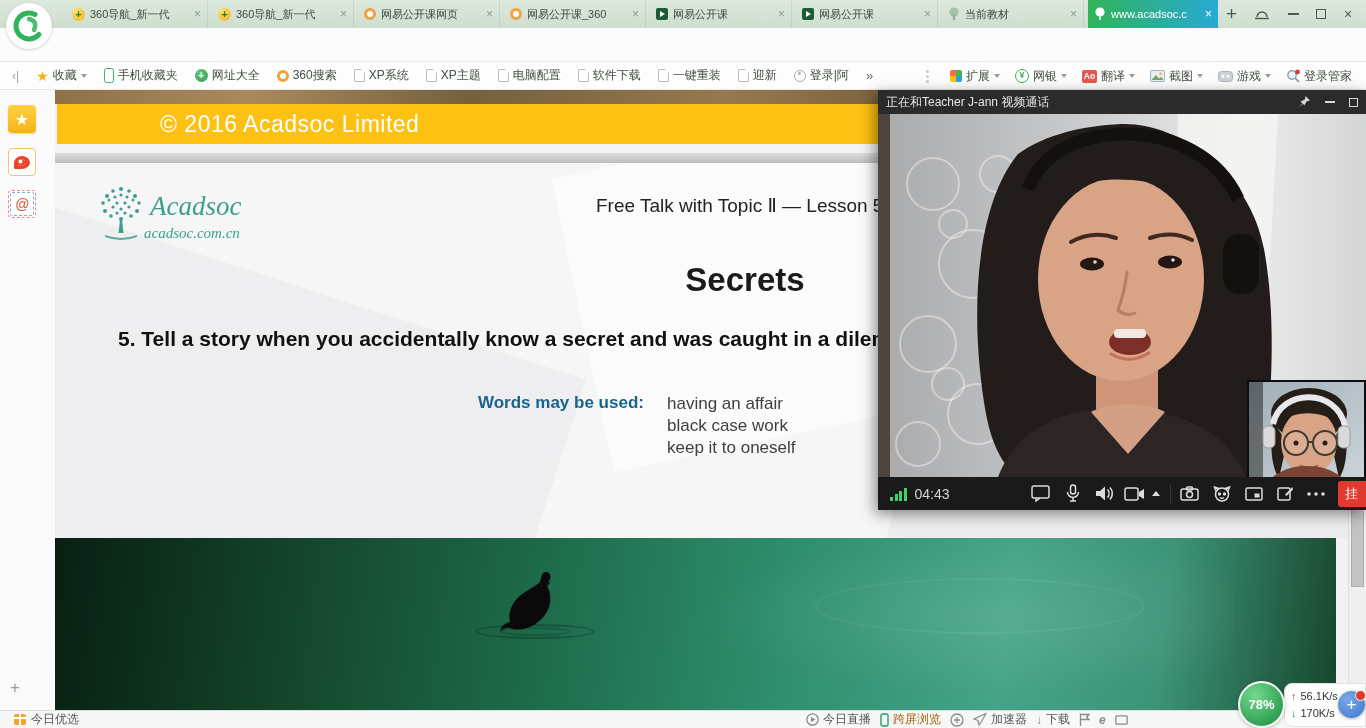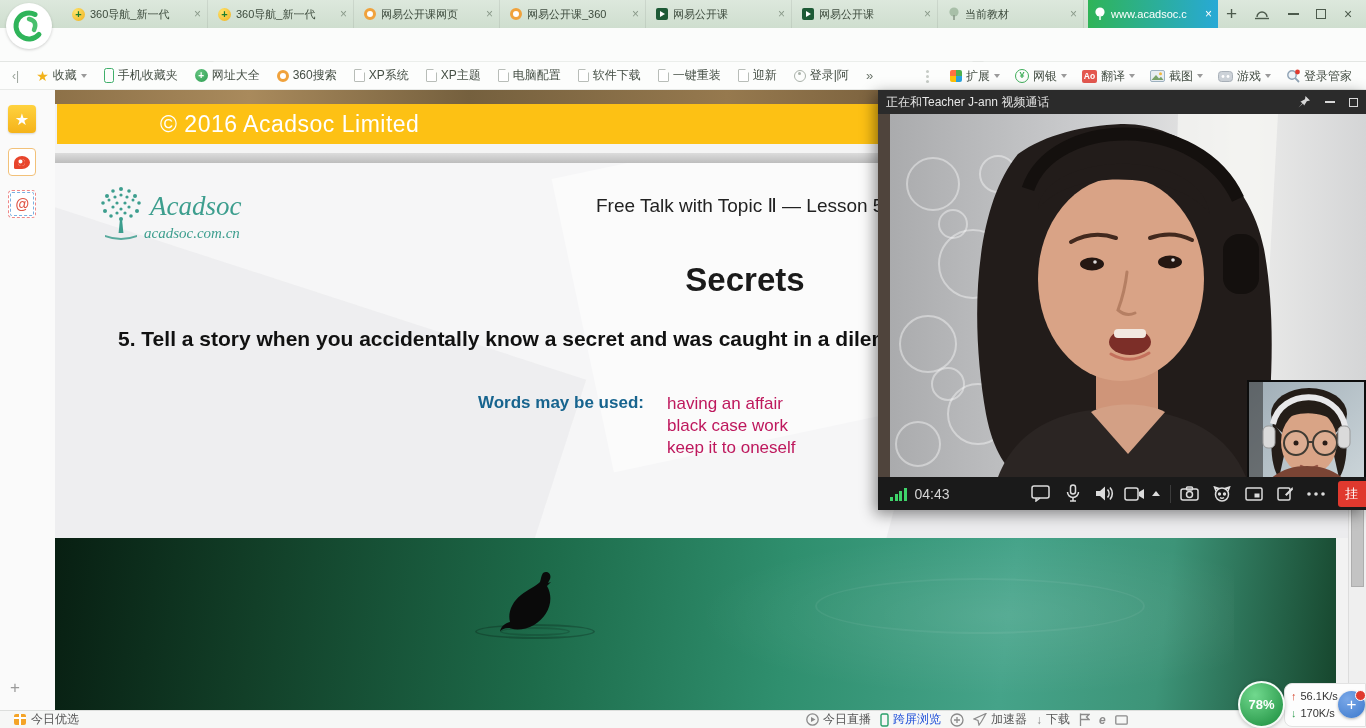--- a/index.html
+++ b/index.html
@@ -84,21 +84,21 @@
   .f1 { left:-80px; top:120px; width:560px; height:420px; transform:rotate(18deg); background:rgba(224,224,226,.35); }
   .f2 { left:520px; top:-60px; width:700px; height:300px; transform:rotate(-12deg); background:rgba(255,255,255,.5); }
   .f3 { left:850px; top:180px; width:520px; height:320px; transform:rotate(15deg); background:rgba(222,222,225,.4); }
   .logo-tree { position:absolute; left:40px; top:20px; }
   .logo-name { position:absolute; left:95px; top:28px; font-family:"Liberation Serif","DejaVu Serif",serif; font-style:italic; font-size:27px; color:#3d9e8e; }
   .logo-domain { position:absolute; left:89px; top:62px; font-family:"Liberation Serif","DejaVu Serif",serif; font-style:italic; font-size:15px; color:#3d9e8e; }
   .lesson-header { position:absolute; left:380px; top:31px; width:620px; text-align:center; font-size:19px; color:#222; }
   .slide-title { position:absolute; left:480px; top:98px; width:420px; text-align:center; font-size:33px; font-weight:600; color:#1a1a1a; }
   .question { position:absolute; left:63px; top:164px; width:1180px; font-size:21px; font-weight:600; color:#111; white-space:nowrap; }
   .words-label { position:absolute; left:423px; top:230px; font-size:17px; font-weight:bold; color:#17648e; }
-  .words-list { position:absolute; left:612px; top:230px; font-size:17px; color:#be185d; line-height:22px; }
+  .words-list { position:absolute; left:612px; top:230px; font-size:17px; color:#404040; line-height:22px; }
 
   .ocean { position:absolute; left:0; top:448px; width:1281px; height:172px;
     background:linear-gradient(97deg,#081f12 0%,#123f28 16%,#1d6b4a 38%,#2f8f6e 57%,#45a389 74%,#3d9478 86%,#16452c 100%); }
   .ocean .shimmer { position:absolute; left:46%; top:0; width:46%; height:100%; background:radial-gradient(ellipse at 60% 45%, rgba(255,255,255,.10), rgba(255,255,255,0) 60%); }
   .penguin { position:absolute; left:438px; top:32px; }
   .ripple { position:absolute; border:2px solid rgba(0,0,0,.22); border-radius:50%; }
   .r1 { left:420px; top:86px; width:120px; height:15px; }
   .r2 { left:445px; top:89px; width:70px; height:9px; border-color:rgba(0,0,0,.16); }
   .r3 { left:760px; top:40px; width:330px; height:56px; border-color:rgba(255,255,255,.06); }
 
@@ -122,21 +122,21 @@
   .hangup { position:absolute; right:0; top:4px; width:28px; height:26px; background:#e0392e; border-radius:3px 0 0 3px; color:#fff; font-size:13px; display:flex; align-items:center; padding-left:7px; }
 
   
   .statusbar { position:absolute; left:0; top:710px; width:1366px; height:18px; background:#f6f7f6; border-top:1px solid #dcdedc; display:flex; align-items:center; font-size:12px; color:#555; }
   .sb-left { display:flex; align-items:center; gap:5px; margin-left:14px; }
   .gift { width:12px; height:11px; background:#f4a428; border-radius:2px; position:relative; }
   .gift::before { content:""; position:absolute; left:0; top:3px; width:12px; height:1.6px; background:#fff; }
   .gift::after { content:""; position:absolute; left:5.2px; top:0; width:1.6px; height:11px; background:#fff; }
   .sb-mid { position:absolute; left:806px; display:flex; align-items:center; gap:9px; }
   .sb-item { display:flex; align-items:center; gap:4px; }
-  .green-text { color:#1d4ed8; }
+  .green-text { color:#a16207; }
   .sb-glyph { color:#8b8b8b; font-size:12px; }
   .zoom-badge { position:absolute; left:1238px; top:-30px; width:47px; height:47px; border-radius:50%; background:radial-gradient(circle at 35% 28%,#71d98e,#2f9e50 75%); border:2.5px solid rgba(255,255,255,.95); box-shadow:0 1px 4px rgba(0,0,0,.25); color:#fff; font-size:13px; font-weight:bold; display:flex; align-items:center; justify-content:center; z-index:60; }
   .speedpill { position:absolute; left:1284px; top:-28px; width:82px; height:44px; background:#fdfdfd; border:1px solid #e2e2e2; border-radius:8px 0 0 8px; z-index:55; padding:4px 0 0 6px; font-size:11px; color:#333; line-height:17px; }
   .speedrow { display:flex; align-items:center; gap:4px; white-space:nowrap; }
   .up-arrow { color:#d4452c; font-weight:bold; } .down-arrow { color:#2f9e50; font-weight:bold; }
   .plusblue { position:absolute; left:1338px; top:-20px; width:27px; height:27px; border-radius:50%; background:radial-gradient(circle at 35% 30%,#7aa8e8,#3b78cc); color:#fff; font-size:17px; display:flex; align-items:center; justify-content:center; z-index:62; box-shadow:0 1px 3px rgba(0,0,0,.3); }
   .plusblue::after { content:""; position:absolute; right:-1px; top:-1px; width:9px; height:9px; border-radius:50%; background:#e03a2e; border:1.5px solid #fff; }
 
   svg { display:block; }
 </style>

